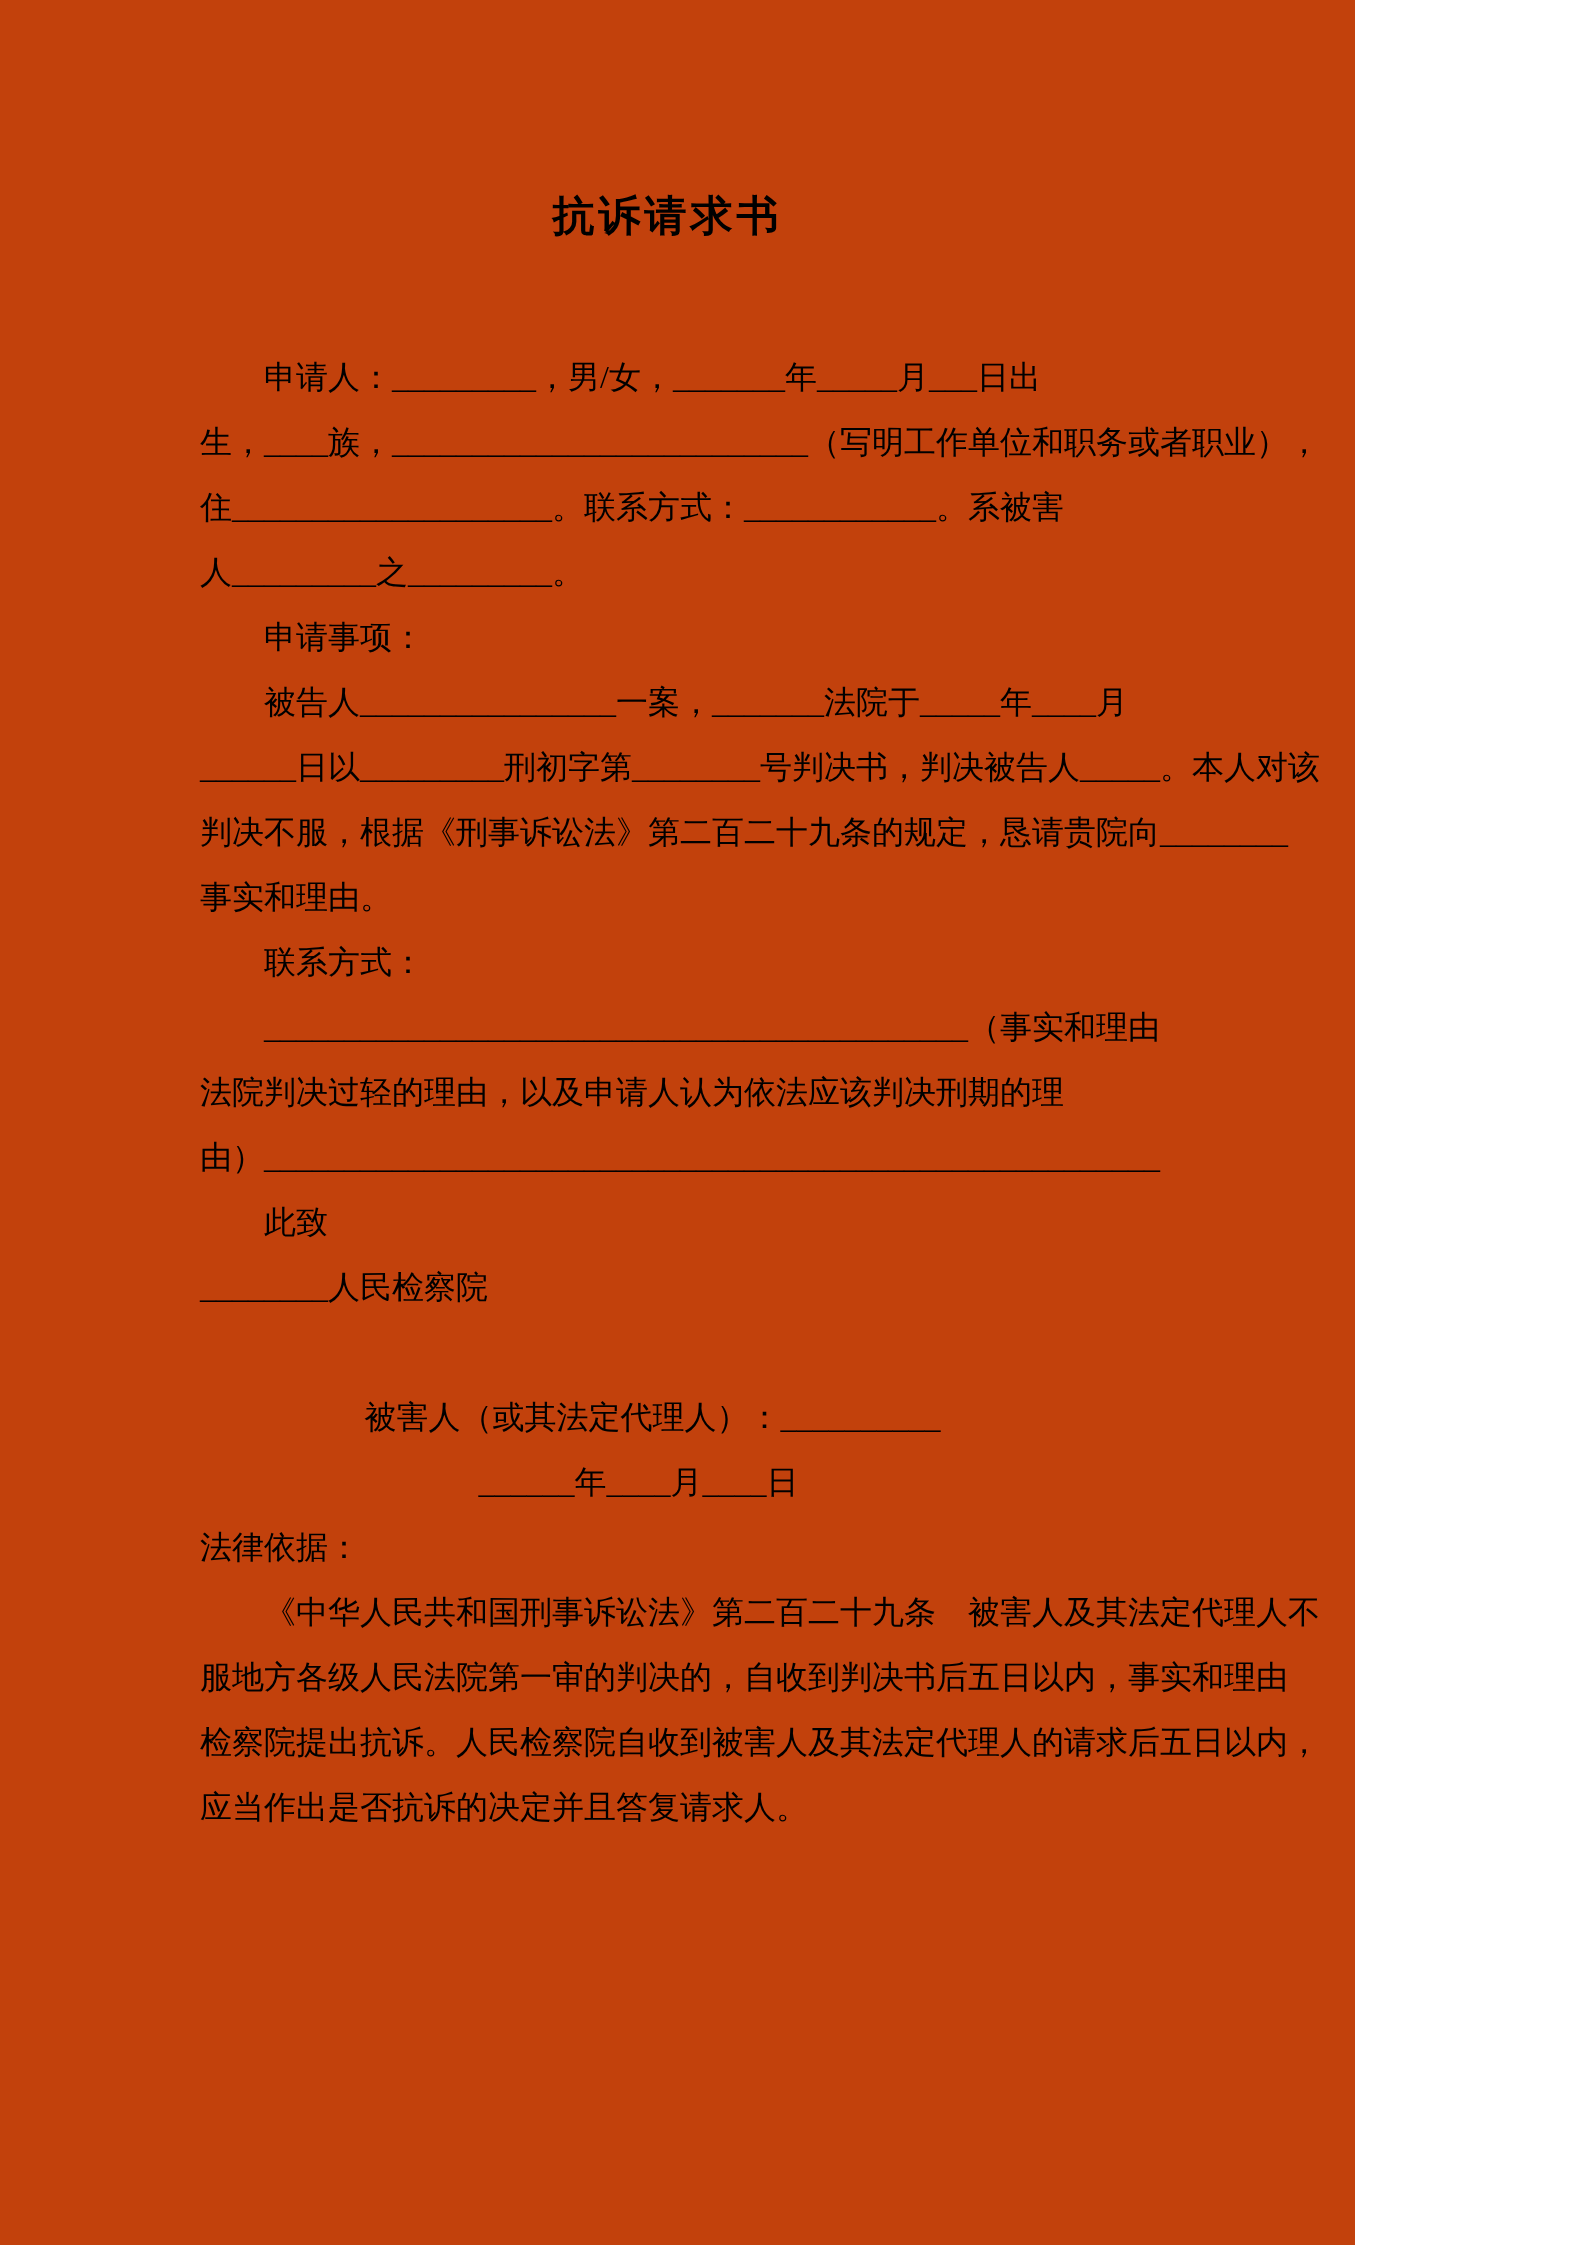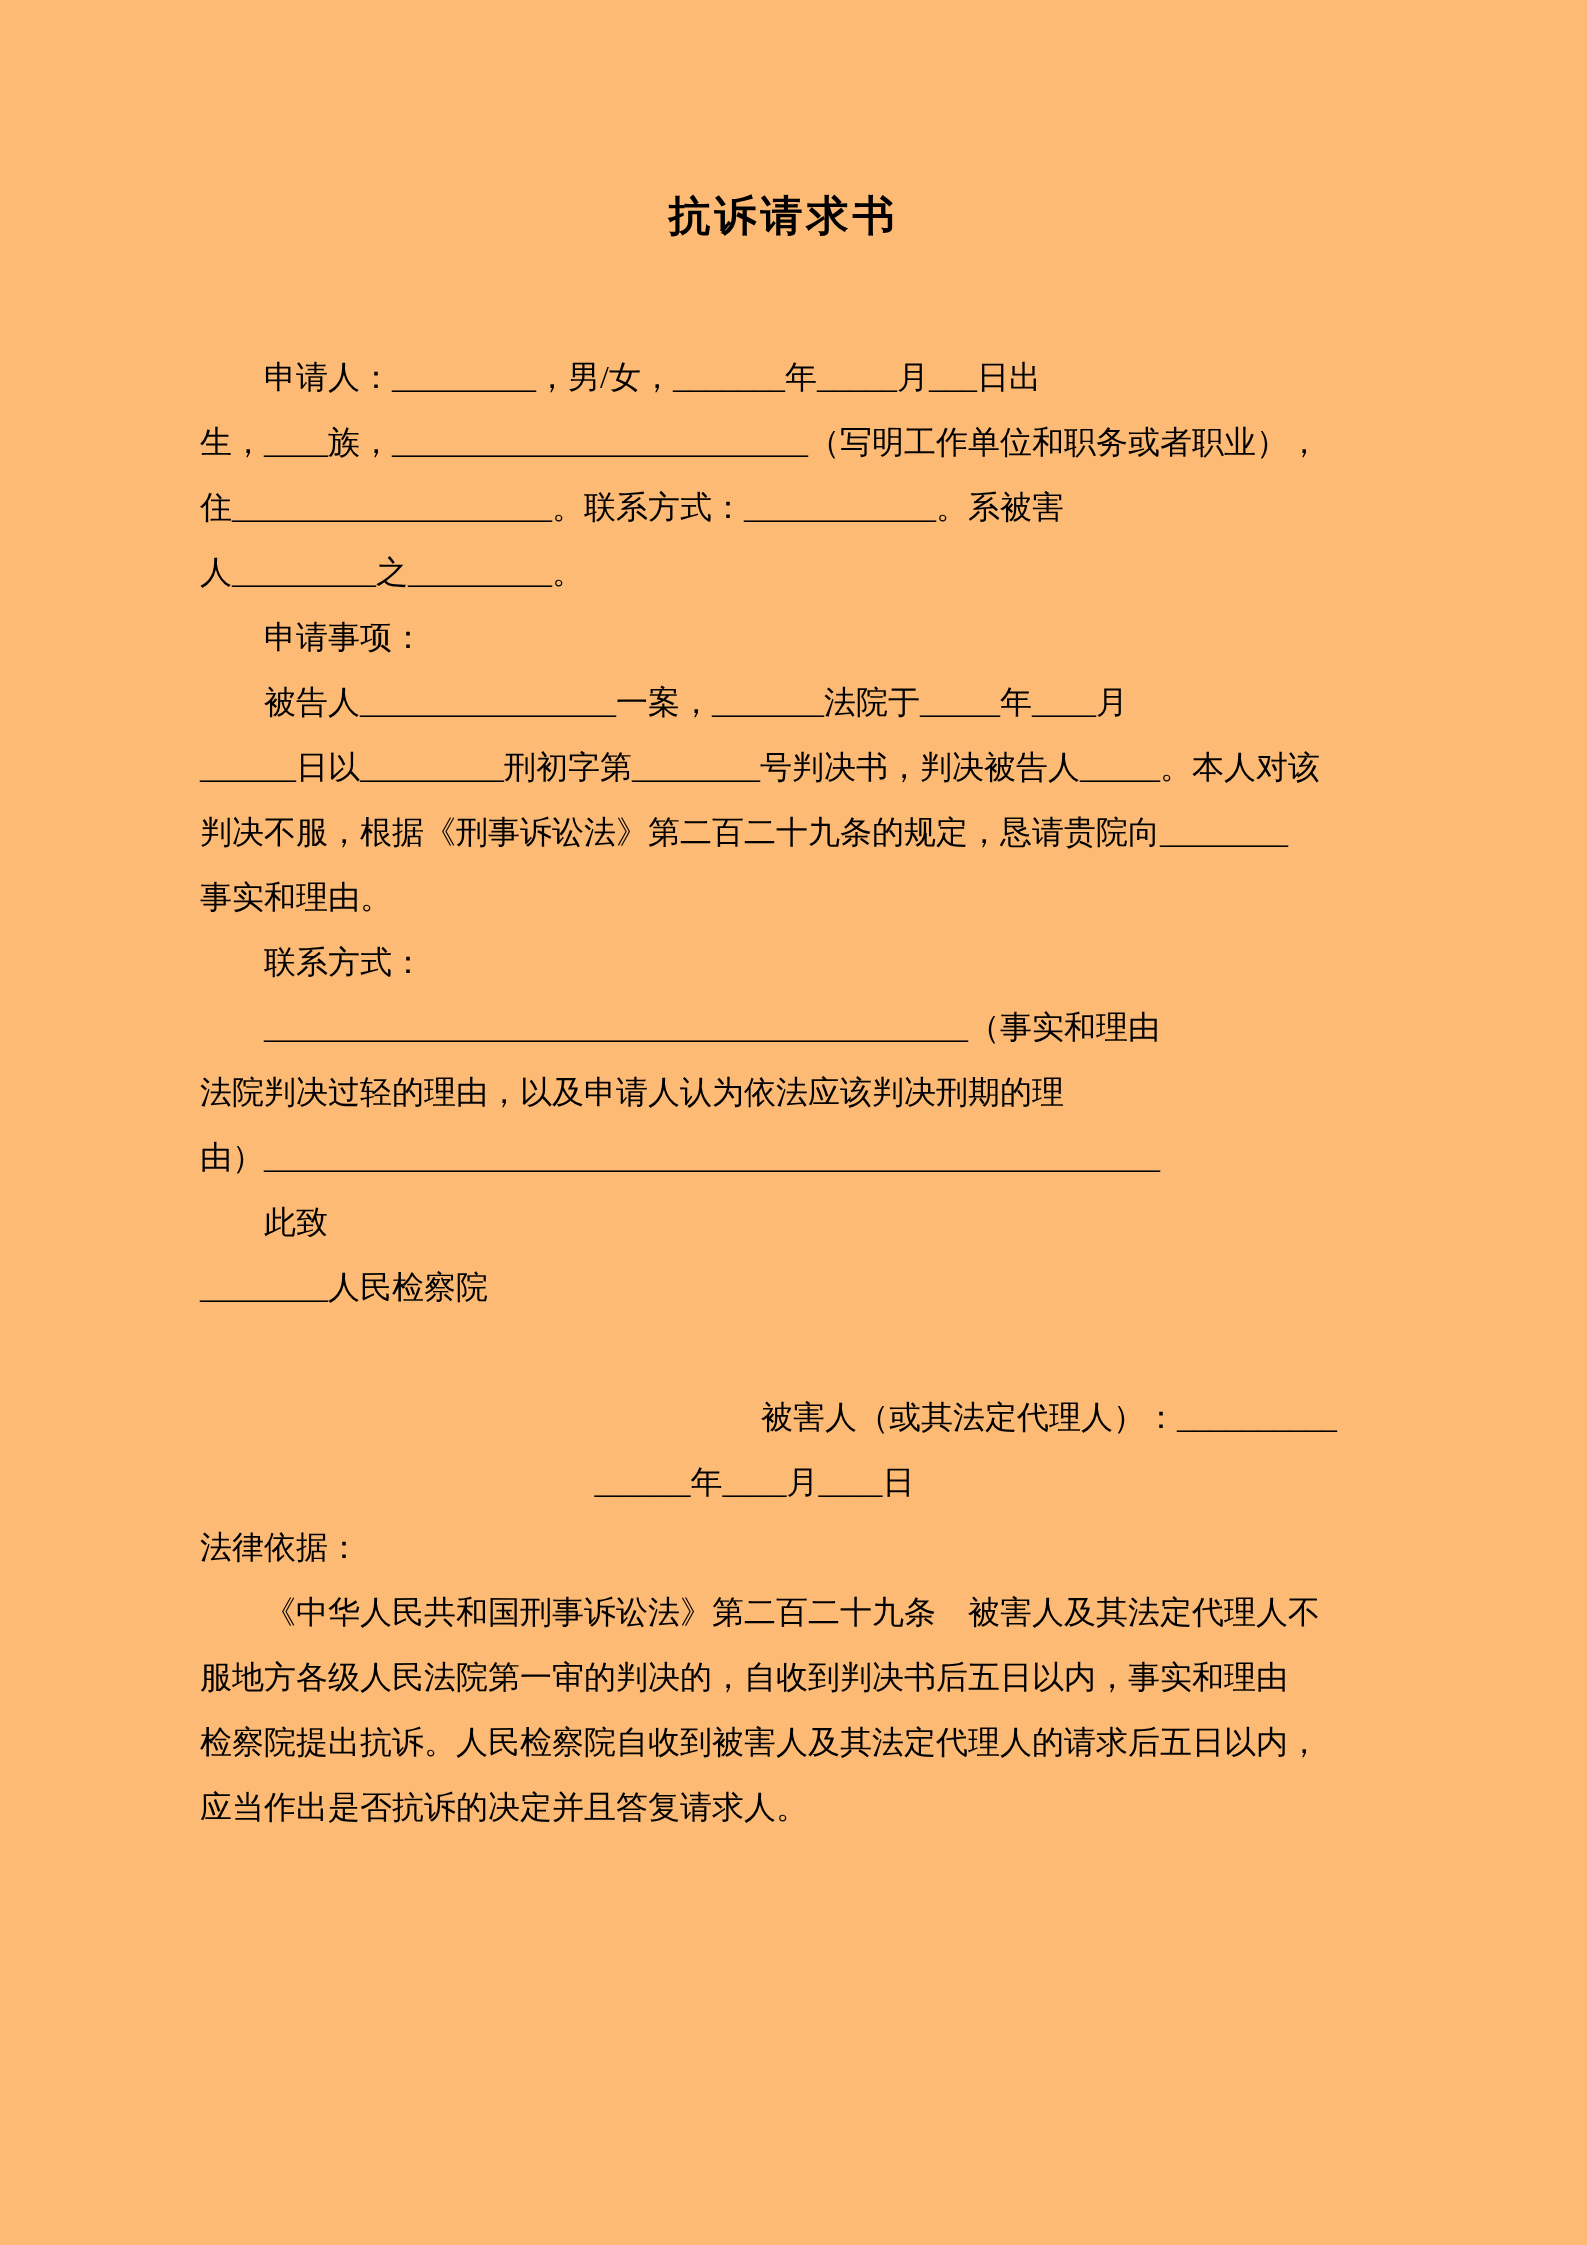--- a/index.html
+++ b/index.html
@@ -2,23 +2,23 @@
 <html><head>
 <meta charset="utf-8">
 <style>
   html, body {
     margin: 0;
     padding: 0;
     background: #ffffff;
   }
   .page {
     position: relative;
-    width: 1587px;
+    width: 1355px;
     height: 2245px;
-    background: #fdba74;
+    background: #c2410c;
     color: #000000;
     font-family: "Liberation Serif", "DejaVu Serif", serif;
     overflow: hidden;
   }
   .content {
     padding: 185px 160px 0 200px;
   }
   .doc-title {
     text-align: center;
     font-size: 42px;
@@ -33,21 +33,21 @@
   .line {
     font-size: 32px;
     line-height: 65px;
     white-space: pre;
     letter-spacing: 0px;
   }
   .indent {
     text-indent: 2em;
   }
   .right {
-    text-align: right;
+    text-align: center;
     padding-right: 90px;
   }
   .right2 {
     text-align: center;
     padding-right: 118px;
   }
   .gap-before {
     margin-top: 65px;
   }
 </style>

